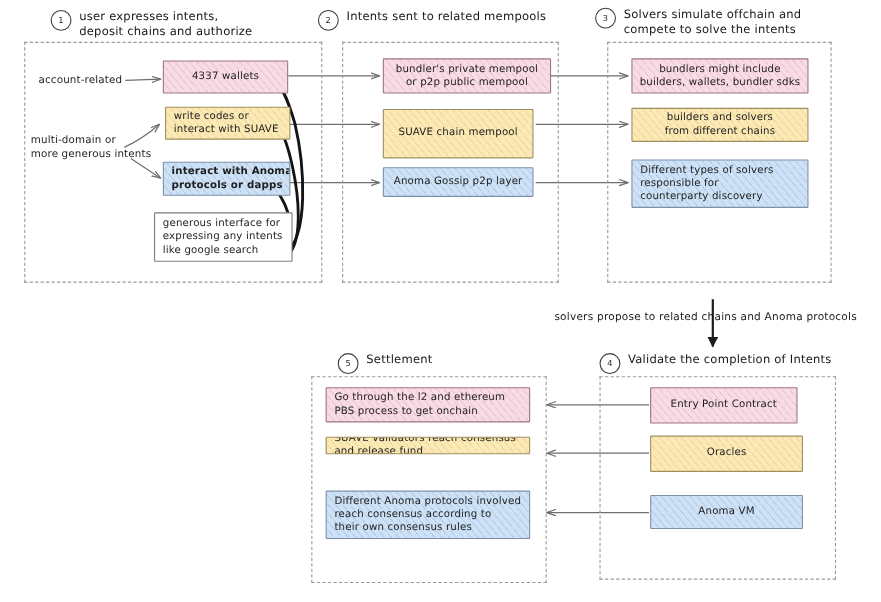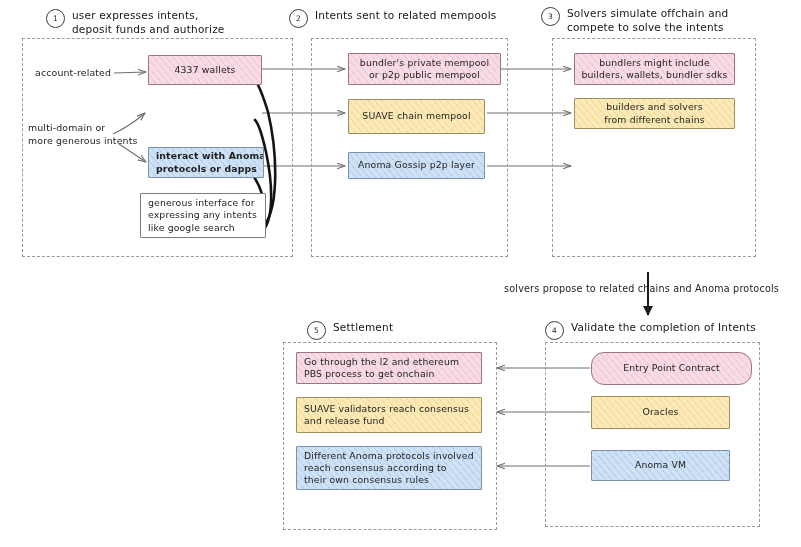--- a/index.html
+++ b/index.html
@@ -161,21 +161,21 @@
   <div class="dashbox" style="left:22px; top:38px; width:271px; height:219px;"></div>
   <div class="dashbox" style="left:311px; top:38px; width:197px; height:219px;"></div>
   <div class="dashbox" style="left:552px; top:38px; width:204px; height:219px;"></div>
   <div class="dashbox" style="left:283px; top:342px; width:214px; height:188px;"></div>
   <div class="dashbox" style="left:545px; top:342px; width:215px; height:185px;"></div>
 
   <div class="header" style="left:46px; top:8px;">
     <div class="step-circle">1</div>
     <div class="header-text">
       <span>user expresses intents,</span>
-      <span>deposit funds and authorize</span>
+      <span>deposit chains and authorize</span>
     </div>
   </div>
 
   <div class="header" style="left:289px; top:8px;">
     <div class="step-circle">2</div>
     <div class="header-text">
       <span>Intents sent to related mempools</span>
     </div>
   </div>
 
@@ -205,73 +205,82 @@
   <div class="edge-label" style="left:28px; top:121px;">
     <div>multi-domain or</div>
     <div>more generous intents</div>
   </div>
   <div class="flowlabel" style="left:504px; top:283px;">solvers propose to related chains and Anoma protocols</div>
 
   <div class="node pink center" style="left:148px; top:55px; width:114px; height:30px;">
     <span class="ln">4337 wallets</span>
   </div>
 
+  <div class="node yellow left" style="left:150px; top:97px; width:114px; height:30px;">
+    <span class="ln">write codes or</span>
+    <span class="ln">interact with SUAVE</span>
+  </div>
 
   <div class="node blue left" style="left:148px; top:147px; width:116px; height:31px;font-weight:bold;">
     <span class="ln">interact with Anoma</span>
     <span class="ln">protocols or dapps</span>
   </div>
 
   <div class="node plain left" style="left:140px; top:193px; width:126px; height:45px;">
     <span class="ln">generous interface for</span>
     <span class="ln">expressing any intents</span>
     <span class="ln">like google search</span>
   </div>
 
   <div class="node pink center" style="left:348px; top:53px; width:153px; height:32px;">
     <span class="ln">bundler's private mempool</span>
     <span class="ln">or p2p public mempool</span>
   </div>
 
-  <div class="node yellow center" style="left:348px; top:99px; width:137px; height:35px;justify-content:center;">
+  <div class="node yellow center" style="left:348px; top:99px; width:137px; height:45px;justify-content:center;">
     <span class="ln">SUAVE chain mempool</span>
   </div>
 
   <div class="node blue center" style="left:348px; top:152px; width:137px; height:27px;">
     <span class="ln">Anoma Gossip p2p layer</span>
   </div>
 
   <div class="node pink left" style="left:574px; top:53px; width:161px; height:32px;align-items:center;">
     <span class="ln">bundlers might include</span>
     <span class="ln">builders, wallets, bundler sdks</span>
   </div>
 
   <div class="node yellow center" style="left:574px; top:98px; width:161px; height:31px;">
     <span class="ln">builders and solvers</span>
     <span class="ln">from different chains</span>
   </div>
 
+  <div class="node blue left" style="left:574px; top:145px; width:161px; height:44px;">
+    <span class="ln">Different types of solvers</span>
+    <span class="ln">responsible for</span>
+    <span class="ln">counterparty discovery</span>
+  </div>
 
   <div class="node pink left" style="left:296px; top:352px; width:186px; height:32px;">
     <span class="ln">Go through the l2 and ethereum</span>
     <span class="ln">PBS process to get onchain</span>
   </div>
 
-  <div class="node yellow left" style="left:296px; top:397px; width:186px; height:36px;">
+  <div class="node yellow left" style="left:296px; top:397px; width:186px; height:16px;">
     <span class="ln">SUAVE validators reach consensus</span>
     <span class="ln">and release fund</span>
   </div>
 
   <div class="node blue left" style="left:296px; top:446px; width:186px; height:44px;">
     <span class="ln">Different Anoma protocols involved</span>
     <span class="ln">reach consensus according to</span>
     <span class="ln">their own consensus rules</span>
   </div>
 
-  <div class="node pink center" style="left:591px; top:352px; width:161px; height:33px;border-radius:13px;">
+  <div class="node pink center" style="left:591px; top:352px; width:134px; height:33px;">
     <span class="ln">Entry Point Contract</span>
   </div>
 
   <div class="node yellow center" style="left:591px; top:396px; width:139px; height:33px;">
     <span class="ln">Oracles</span>
   </div>
 
   <div class="node blue center" style="left:591px; top:450px; width:139px; height:31px;">
     <span class="ln">Anoma VM</span>
   </div>

